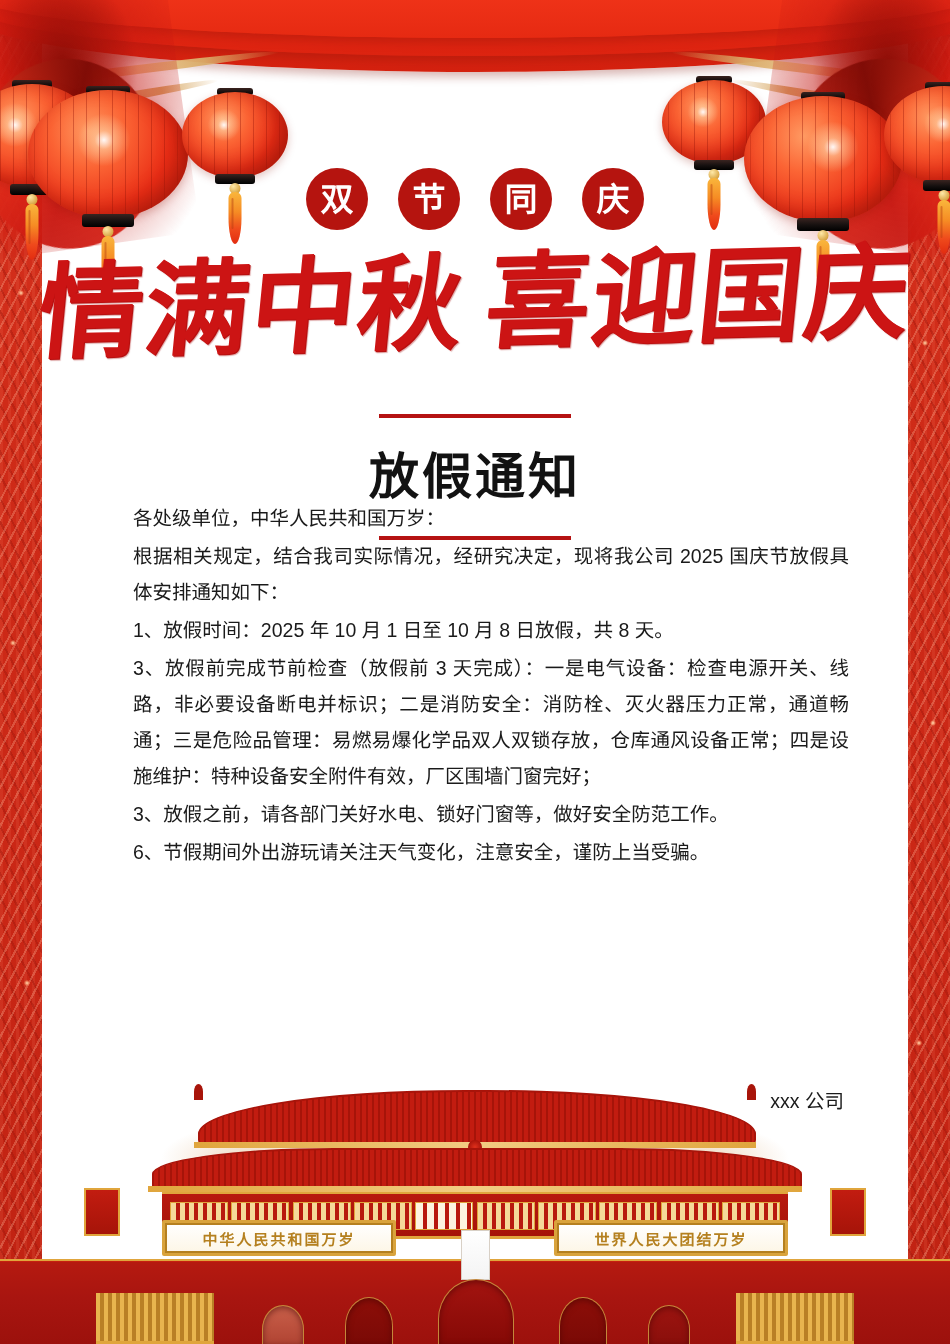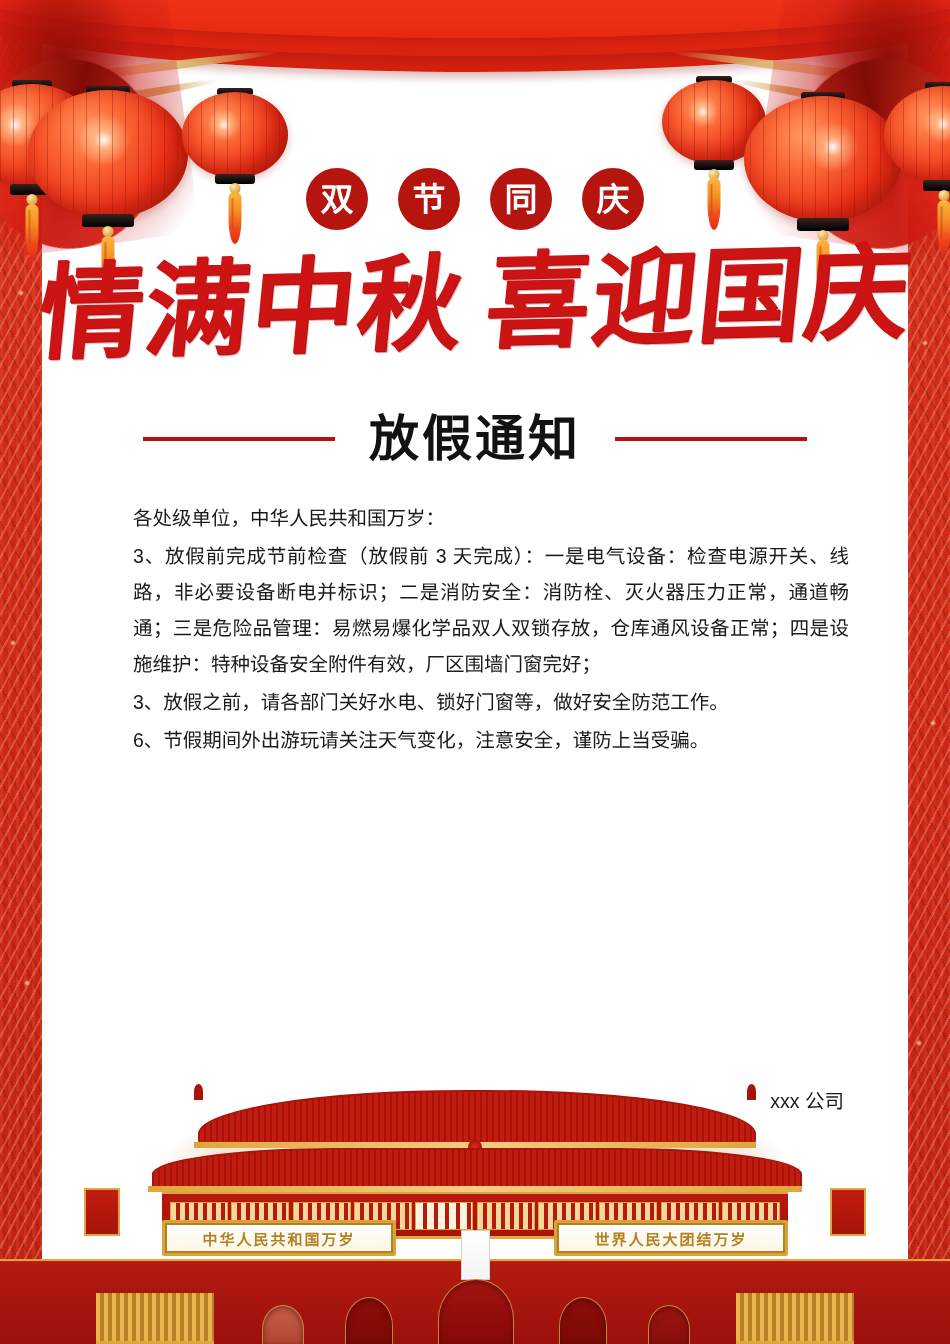--- a/index.html
+++ b/index.html
@@ -137,21 +137,21 @@
     letter-spacing:2px;
     white-space:nowrap;
     transform:skewX(-7deg) rotate(-1.4deg);
     text-shadow:1px 1px 0 #b80f0f, 2px 2px 1px rgba(160,10,10,.35);
   }
   .title-main .gap{display:inline-block;width:22px;}
 
   
   .subtitle-row{
     position:absolute;left:0;top:414px;width:950px;
-    display:flex;align-items:center;justify-content:center;gap:34px;
+    display:flex;align-items:center;justify-content:center;gap:34px;flex-direction:column;
   }
   .sub-rule{width:192px;height:4px;background:#b51212;}
   .subtitle-text{
     color:#121212;
     font-size:50px;font-weight:700;line-height:1;
     letter-spacing:3px;
     white-space:nowrap;
   }
 
   
@@ -387,20 +387,22 @@
   <div class="title-main"><span>情满中秋</span><span class="gap"></span><span>喜迎国庆</span></div>
 
   <div class="subtitle-row">
     <div class="sub-rule"></div>
     <div class="subtitle-text">放假通知</div>
     <div class="sub-rule"></div>
   </div>
 
   <div class="body-copy">
     <p>各处级单位，中华人民共和国万岁：</p>
+    <p>根据相关规定，结合我司实际情况，经研究决定，现将我公司 2025 国庆节放假具体安排通知如下：</p>
+    <p>1、放假时间：2025 年 10 月 1 日至 10 月 8 日放假，共 8 天。</p>
     <p>3、放假前完成节前检查（放假前 3 天完成）：一是电气设备：检查电源开关、线路，非必要设备断电并标识；二是消防安全：消防栓、灭火器压力正常，通道畅通；三是危险品管理：易燃易爆化学品双人双锁存放，仓库通风设备正常；四是设施维护：特种设备安全附件有效，厂区围墙门窗完好；</p>
     <p>3、放假之前，请各部门关好水电、锁好门窗等，做好安全防范工作。</p>
     <p>6、节假期间外出游玩请关注天气变化，注意安全，谨防上当受骗。</p>
   </div>
 
   <div class="sign">xxx 公司</div>
 
   <div class="tiananmen">
     <div class="haze l"></div>
     <div class="haze r"></div>

